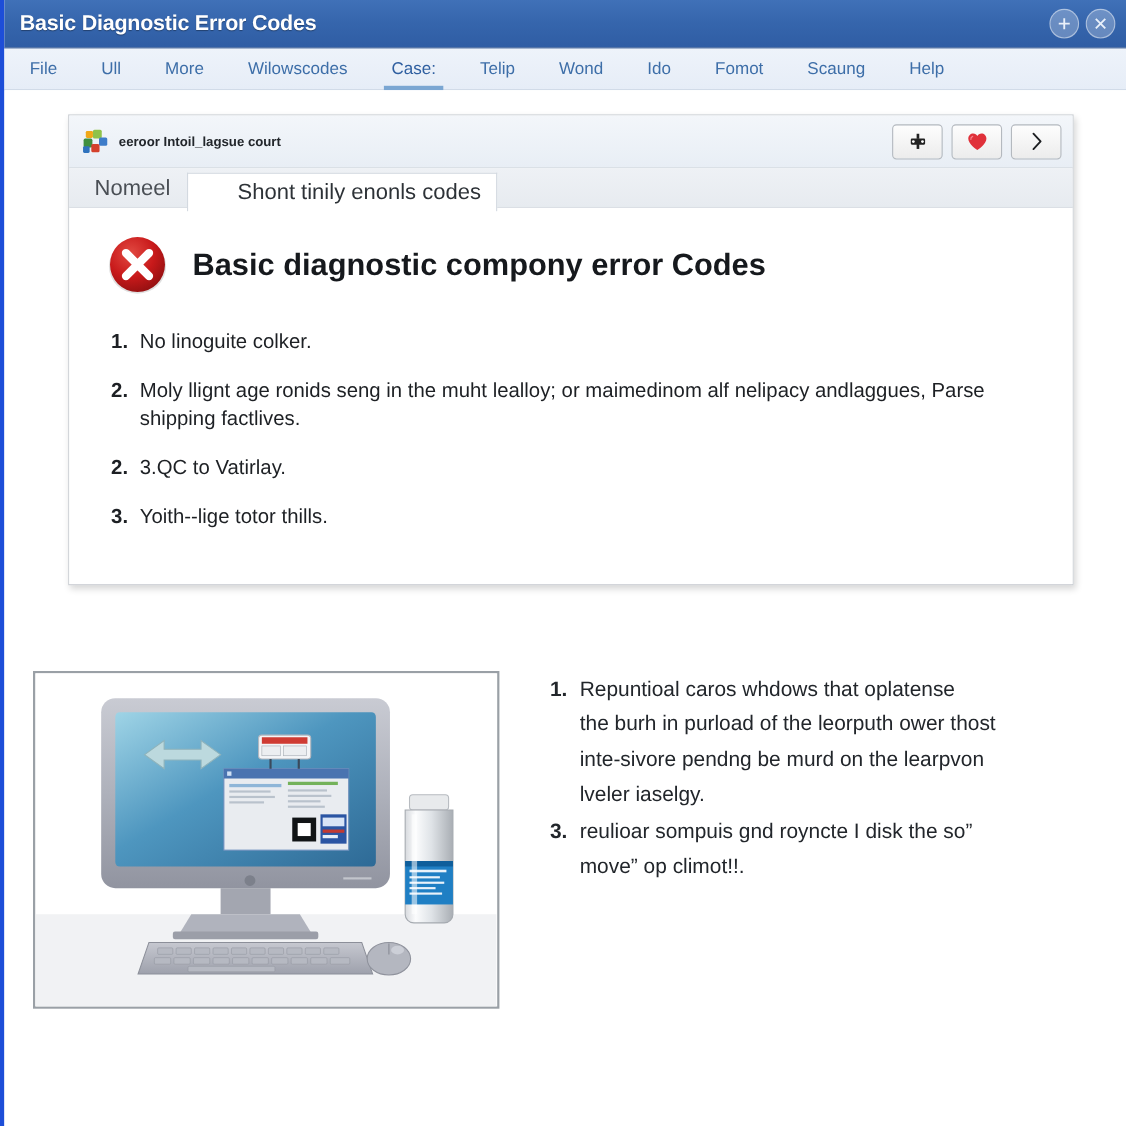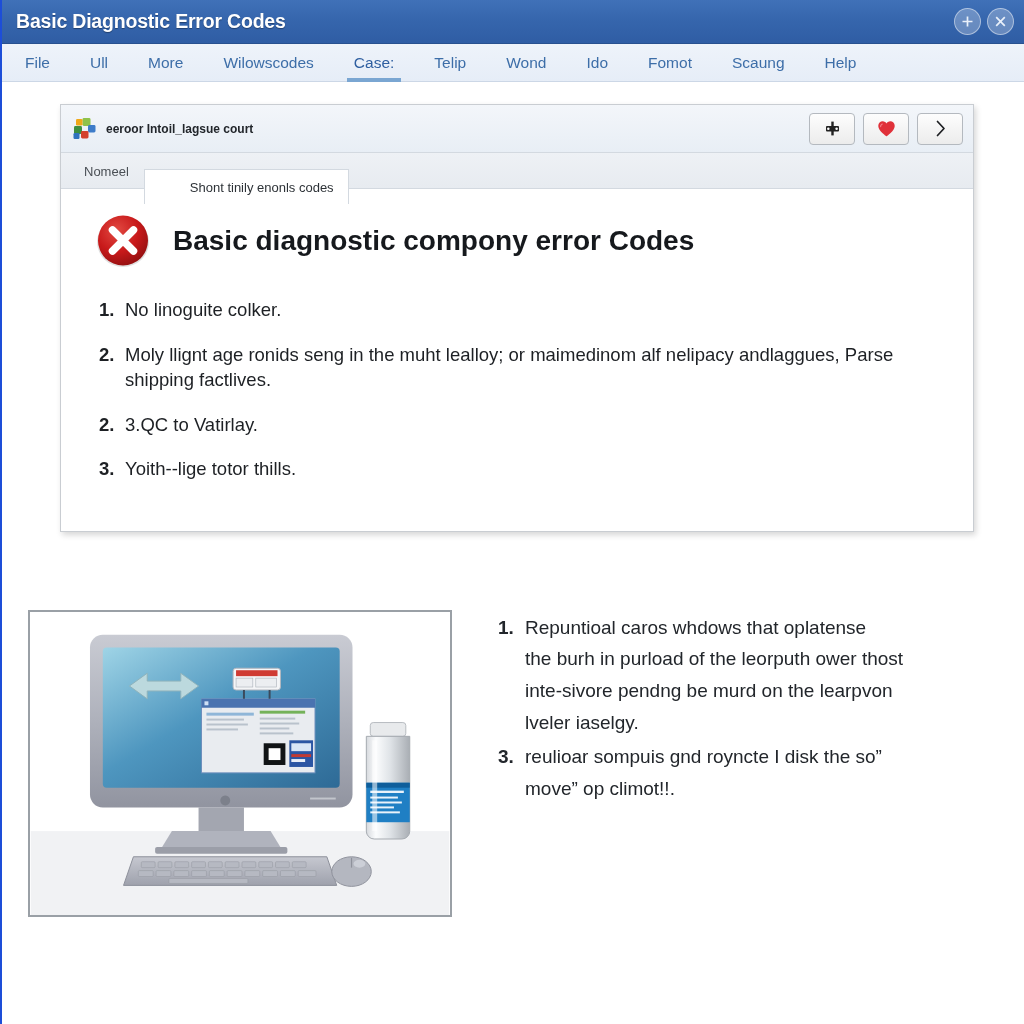--- a/index.html
+++ b/index.html
@@ -10,21 +10,21 @@
     overflow: hidden;
     background: #ffffff;
     font-family: "Liberation Sans", sans-serif;
   }
 
   #app {
     position: relative;
     width: 1024px;
     height: 1024px;
     background: #ffffff;
-    border-left: 2px solid #1d4ed8;
+    border-left: 4px solid #1d4ed8;
   }
 
   
   .titlebar {
     position: relative;
     height: 44px;
     background: linear-gradient(180deg, #4071b8 0%, #3666ad 45%, #2f5da4 100%);
     border-bottom: 1px solid #28518f;
     display: flex;
     align-items: center;
@@ -143,34 +143,34 @@
     background: linear-gradient(180deg, #eef1f5 0%, #e7ebf0 100%);
     border-bottom: 1px solid #d3d9e0;
     display: flex;
     align-items: flex-end;
     padding-left: 8px;
   }
   .tab {
     height: 35px;
     padding: 0 14px;
     display: flex; align-items: center;
-    font-size: 13px;
+    font-size: 20px;
     color: #4a4f55;
     background: transparent;
     border: 1px solid transparent;
     border-bottom: none;
     cursor: pointer;
     white-space: nowrap;
   }
   .tab.selected {
     background: #ffffff;
     border-color: #d3d9e0;
     color: #2d3237;
     position: relative;
-    top: 16px;
+    top: 4px;
     padding-left: 45px;
   }
 
   
   .card-body {
     background: #ffffff;
     padding: 22px 28px 30px 32px;
     min-height: 320px;
   }
   .err-head {

